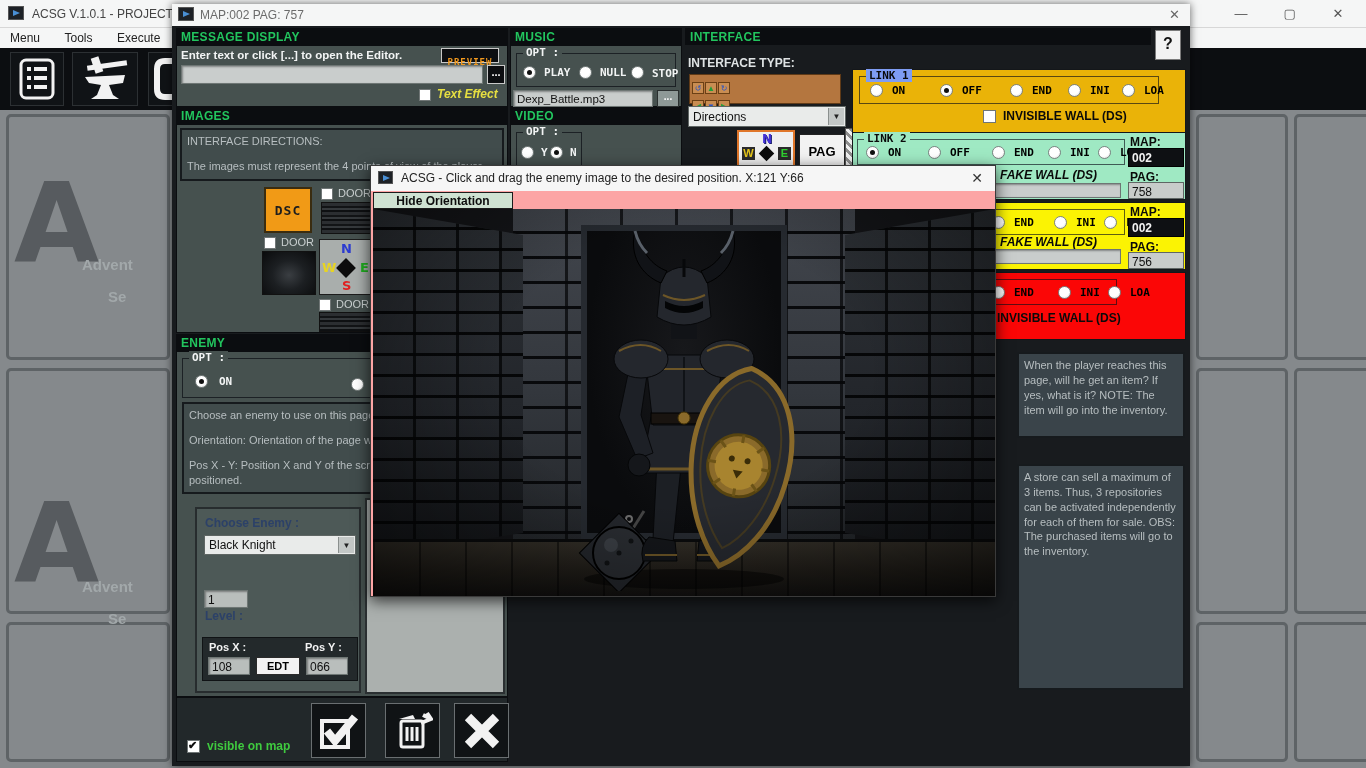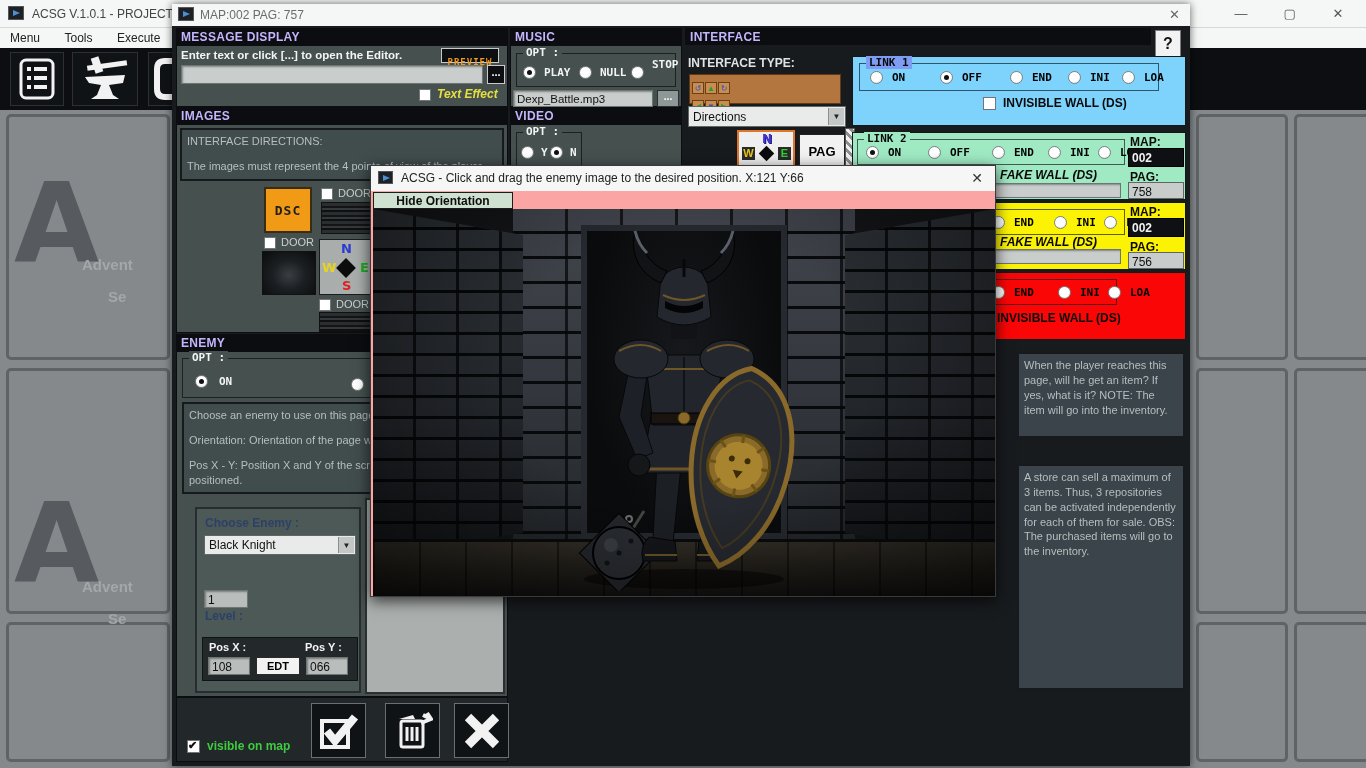--- a/index.html
+++ b/index.html
@@ -21,21 +21,21 @@
   .mw-controls span { display:inline-block; width:44px; text-align:center; font-size:13px; color:#555; padding-top:4px; }
   .grid-cell { position:absolute; border:3px solid #5e6366; border-radius:5px; }
   .wm-big { font-size:110px; font-weight:bold; color:rgba(42,46,50,.5); font-family:"DejaVu Sans", sans-serif; }
   .wm-small { font-size:15px; color:#a2a8aa; font-weight:bold; }
 
   
   .map-window { left:172px; top:4px; width:1018px; height:762px; background:#181b1e; box-shadow:0 0 8px rgba(0,0,0,.6); z-index:5; }
   .map-titlebar { left:0; top:0; width:1018px; height:22px; background:#f5f6f6; }
   .close-x { color:#666; font-size:13px; cursor:default; }
 
-  .shdr { position:absolute; background:#0b0d10; color:#c4b5fd; font-weight:bold; font-size:12px; height:17px; padding:2px 0 0 5px; letter-spacing:.3px; }
+  .shdr { position:absolute; background:#0b0d10; color:#22c55e; font-weight:bold; font-size:12px; height:17px; padding:2px 0 0 5px; letter-spacing:.3px; }
   .sbody { position:absolute; background:#46514f; border:1px solid #0b0d10; }
   .infobox { position:absolute; background:#3a444a; border:2px solid #161a1d; color:#b7bec0; font-size:11px; padding:4px 5px; line-height:1.35; }
   .mono { font-family:"DejaVu Sans Mono", monospace; }
   .gbox { position:absolute; border:1px solid #1c2125; }
   .gbox-lb { position:absolute; top:-8px; left:6px; padding:0 3px; font-family:"DejaVu Sans Mono", monospace; font-weight:bold; font-size:11px; }
   .radio { width:13px; height:13px; border-radius:50%; background:radial-gradient(circle at 40% 35%, #fff 55%, #cfd3d2); border:1px solid #7c8382; display:inline-block; position:relative; vertical-align:middle; }
   .radio.sel::after { content:""; position:absolute; inset:3px; border-radius:50%; background:#101010; }
   .rlab { font-family:"DejaVu Sans Mono", monospace; font-weight:bold; font-size:11px; vertical-align:middle; margin-left:4px; }
   .cb { width:12px; height:12px; background:#fff; border:1px solid #707676; display:inline-block; position:relative; vertical-align:middle; }
   .cb.checked::after { content:"✔"; position:absolute; top:-2px; left:0px; font-size:11px; font-weight:bold; color:#101010; }
@@ -266,21 +266,21 @@
 
     <div class="shdr" style="left:338px;top:24px;width:172px;">MUSIC</div>
     <div class="sbody" style="left:338px;top:41px;width:172px;height:62px;">
       <div class="gbox" style="left:5px;top:7px;width:160px;height:34px;">
         <span class="gbox-lb" style="color:#f2f4f4;background:#46514f;">OPT :</span>
         <span class="radio sel" style="position:absolute;left:6px;top:12px;"></span>
         <span class="rlab" style="position:absolute;left:23px;top:12px;color:#f2f4f4;">PLAY</span>
         <span class="radio" style="position:absolute;left:62px;top:12px;"></span>
         <span class="rlab" style="position:absolute;left:79px;top:12px;color:#f2f4f4;">NULL</span>
         <span class="radio" style="position:absolute;left:114px;top:12px;"></span>
-        <span class="rlab" style="position:absolute;left:131px;top:4px;color:#f2f4f4;">STOP</span>
+        <span class="rlab" style="position:absolute;left:131px;top:13px;color:#f2f4f4;">STOP</span>
       </div>
       <div class="tinput" style="left:2px;top:44px;width:140px;height:17px;font-size:11.5px;">Dexp_Battle.mp3</div>
       <div class="abs" style="left:146px;top:44px;width:22px;height:17px;background:#8e9997;border:1px solid #2a2f2f;color:#fff;font-weight:bold;font-size:10px;text-align:center;">...</div>
     </div>
 
     <div class="shdr" style="left:338px;top:103px;width:172px;">VIDEO</div>
     <div class="sbody" style="left:338px;top:120px;width:172px;height:64px;">
       <div class="gbox" style="left:5px;top:7px;width:66px;height:36px;">
         <span class="gbox-lb" style="color:#f2f4f4;background:#46514f;">OPT :</span>
         <span class="radio" style="position:absolute;left:4px;top:13px;"></span>
@@ -304,21 +304,21 @@
     </div>
     <div class="abs" style="left:565px;top:126px;width:58px;height:44px;background:#efefef;border:2px solid #e0762a;">
       <span class="clet" style="left:23px;top:0px;color:#4533d8;font-size:12px;text-shadow:1px 1px 0 #1a1f70;">N</span>
       <div class="diamond" style="left:22px;top:16px;width:11px;height:11px;"></div>
       <span class="abs" style="left:3px;top:15px;width:13px;height:13px;background:#2b2b2b;color:#e7c71a;font-weight:bold;font-size:11px;text-align:center;">W</span>
       <span class="abs" style="left:39px;top:15px;width:13px;height:13px;background:#2b2b2b;color:#2fd12f;font-weight:bold;font-size:11px;text-align:center;">E</span>
     </div>
     <div class="abs" style="left:627px;top:130px;width:46px;height:36px;background:#f2f2f2;border:1px solid #222;text-align:center;font-weight:bold;font-size:13px;padding-top:9px;">PAG</div>
     <div class="hatch" style="left:673px;top:124px;width:10px;height:46px;"></div>
 
-    <div class="lpanel" style="left:680px;top:52px;width:334px;height:70px;background:#7dd3fc;">
+    <div class="lpanel" style="left:680px;top:65px;width:334px;height:70px;background:#eab308;">
       <div class="lp-gbox" style="left:6px;top:6px;width:300px;height:28px;">
         <span class="gbox-lb" style="background:#7e9cf3;color:#0a0a0a;">LINK 1</span>
         <span class="radio" style="position:absolute;left:10px;top:7px;"></span>
         <span class="rlab" style="position:absolute;left:28px;top:7px;">ON</span>
         <span class="radio sel" style="position:absolute;left:80px;top:7px;"></span>
         <span class="rlab" style="position:absolute;left:98px;top:7px;">OFF</span>
         <span class="radio" style="position:absolute;left:150px;top:7px;"></span>
         <span class="rlab" style="position:absolute;left:168px;top:7px;">END</span>
         <span class="radio" style="position:absolute;left:208px;top:7px;"></span>
         <span class="rlab" style="position:absolute;left:226px;top:7px;">INI</span>

